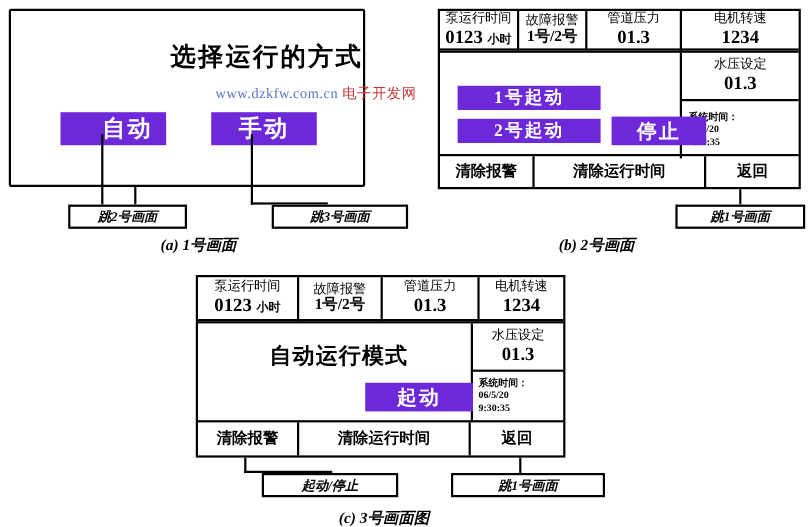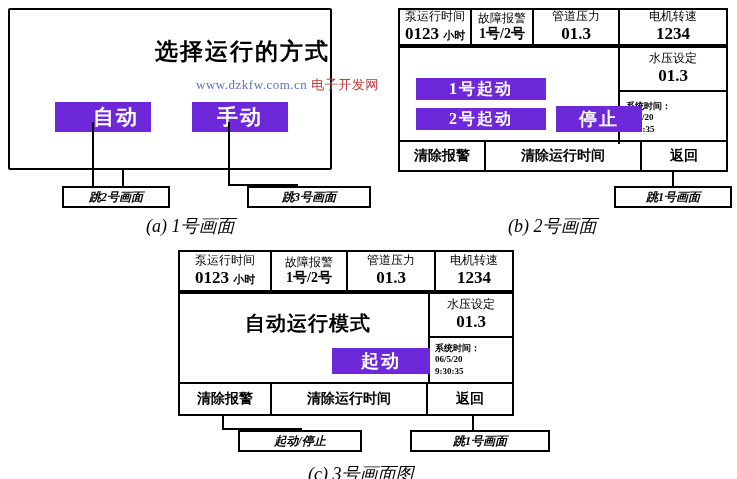--- a/index.html
+++ b/index.html
@@ -85,22 +85,22 @@
   #callout2 { left: 236px; top: 186px; width: 124px; height: 22px; margin-left: 11px; }
   #callout3 { left: 614px; top: 186px; width: 118px; height: 22px; }
   #callout4 { left: 238px; top: 430px; width: 124px; height: 22px; }
   #callout5 { left: 410px; top: 430px; width: 140px; height: 22px; }
 
   .leader { position: absolute; background: #000; }
 
   
   .caption {
     position: absolute;
-    font-size: 18px;
-    font-weight: normal;
+    font-size: 14px;
+    font-weight: bold;
     font-style: italic;
     color: #000;
     white-space: nowrap;
   }
   #cap-a { left: 146px; top: 214px; }
   #cap-b { left: 508px; top: 214px; }
   #cap-c { left: 308px; top: 462px; }
   .cell {
     border-right: 2px solid #000;
     border-bottom: 2px solid #000;

